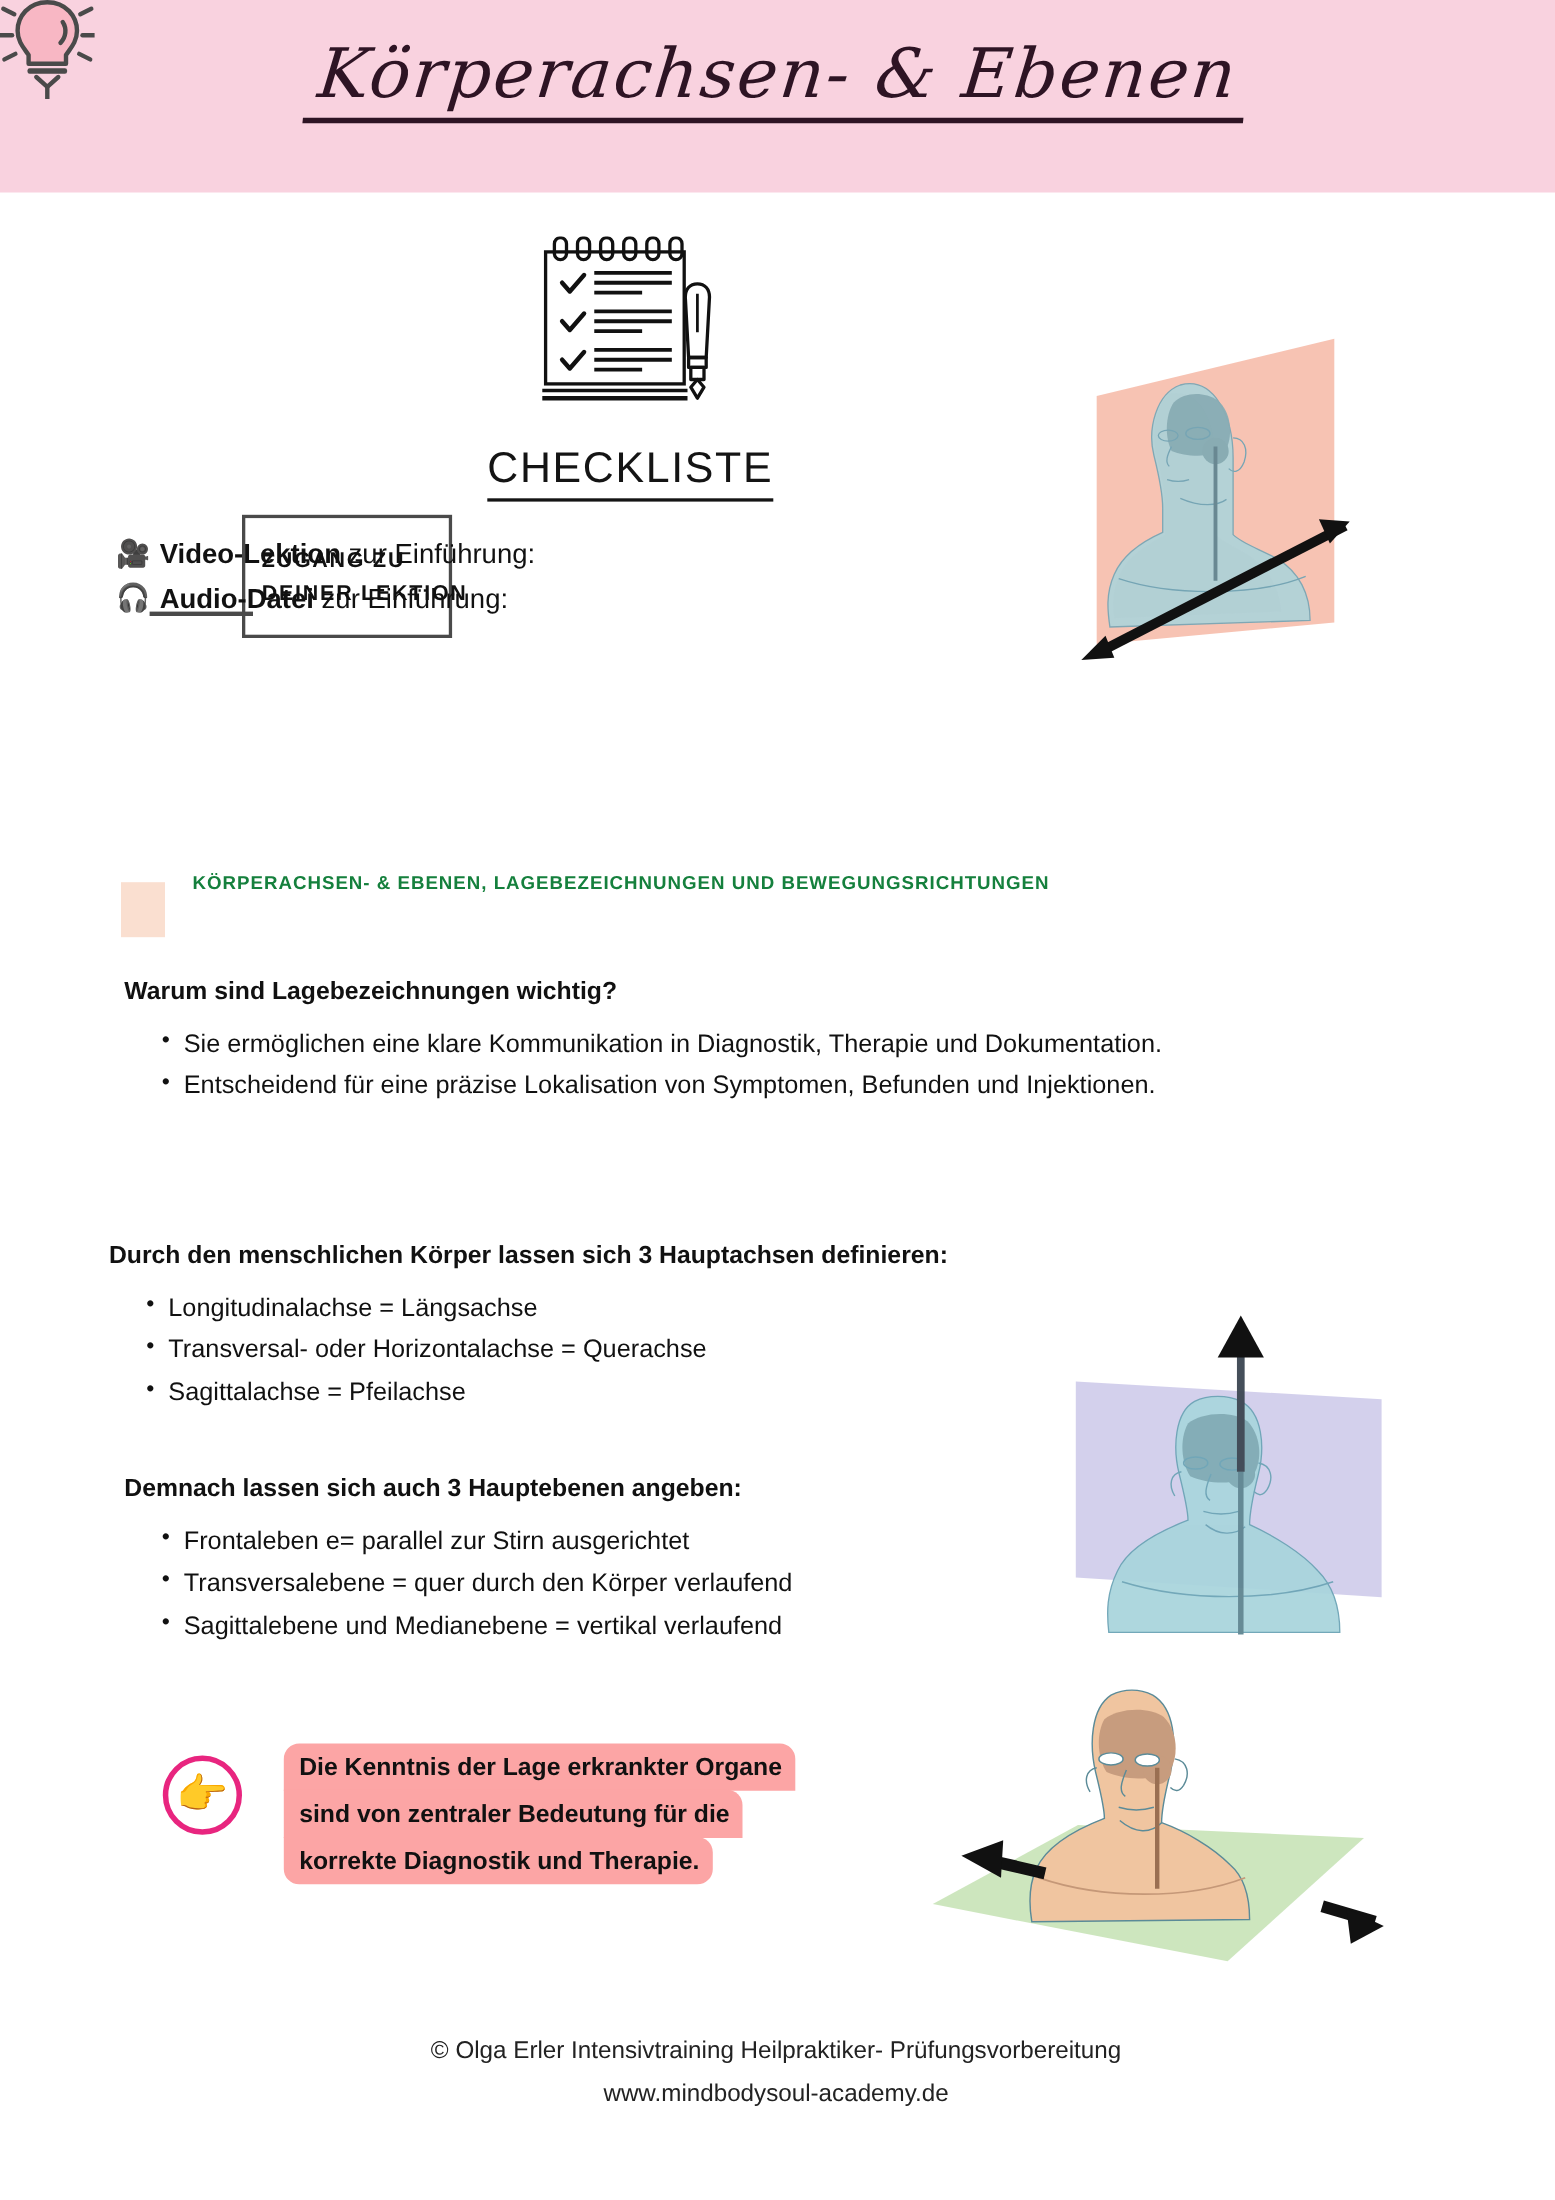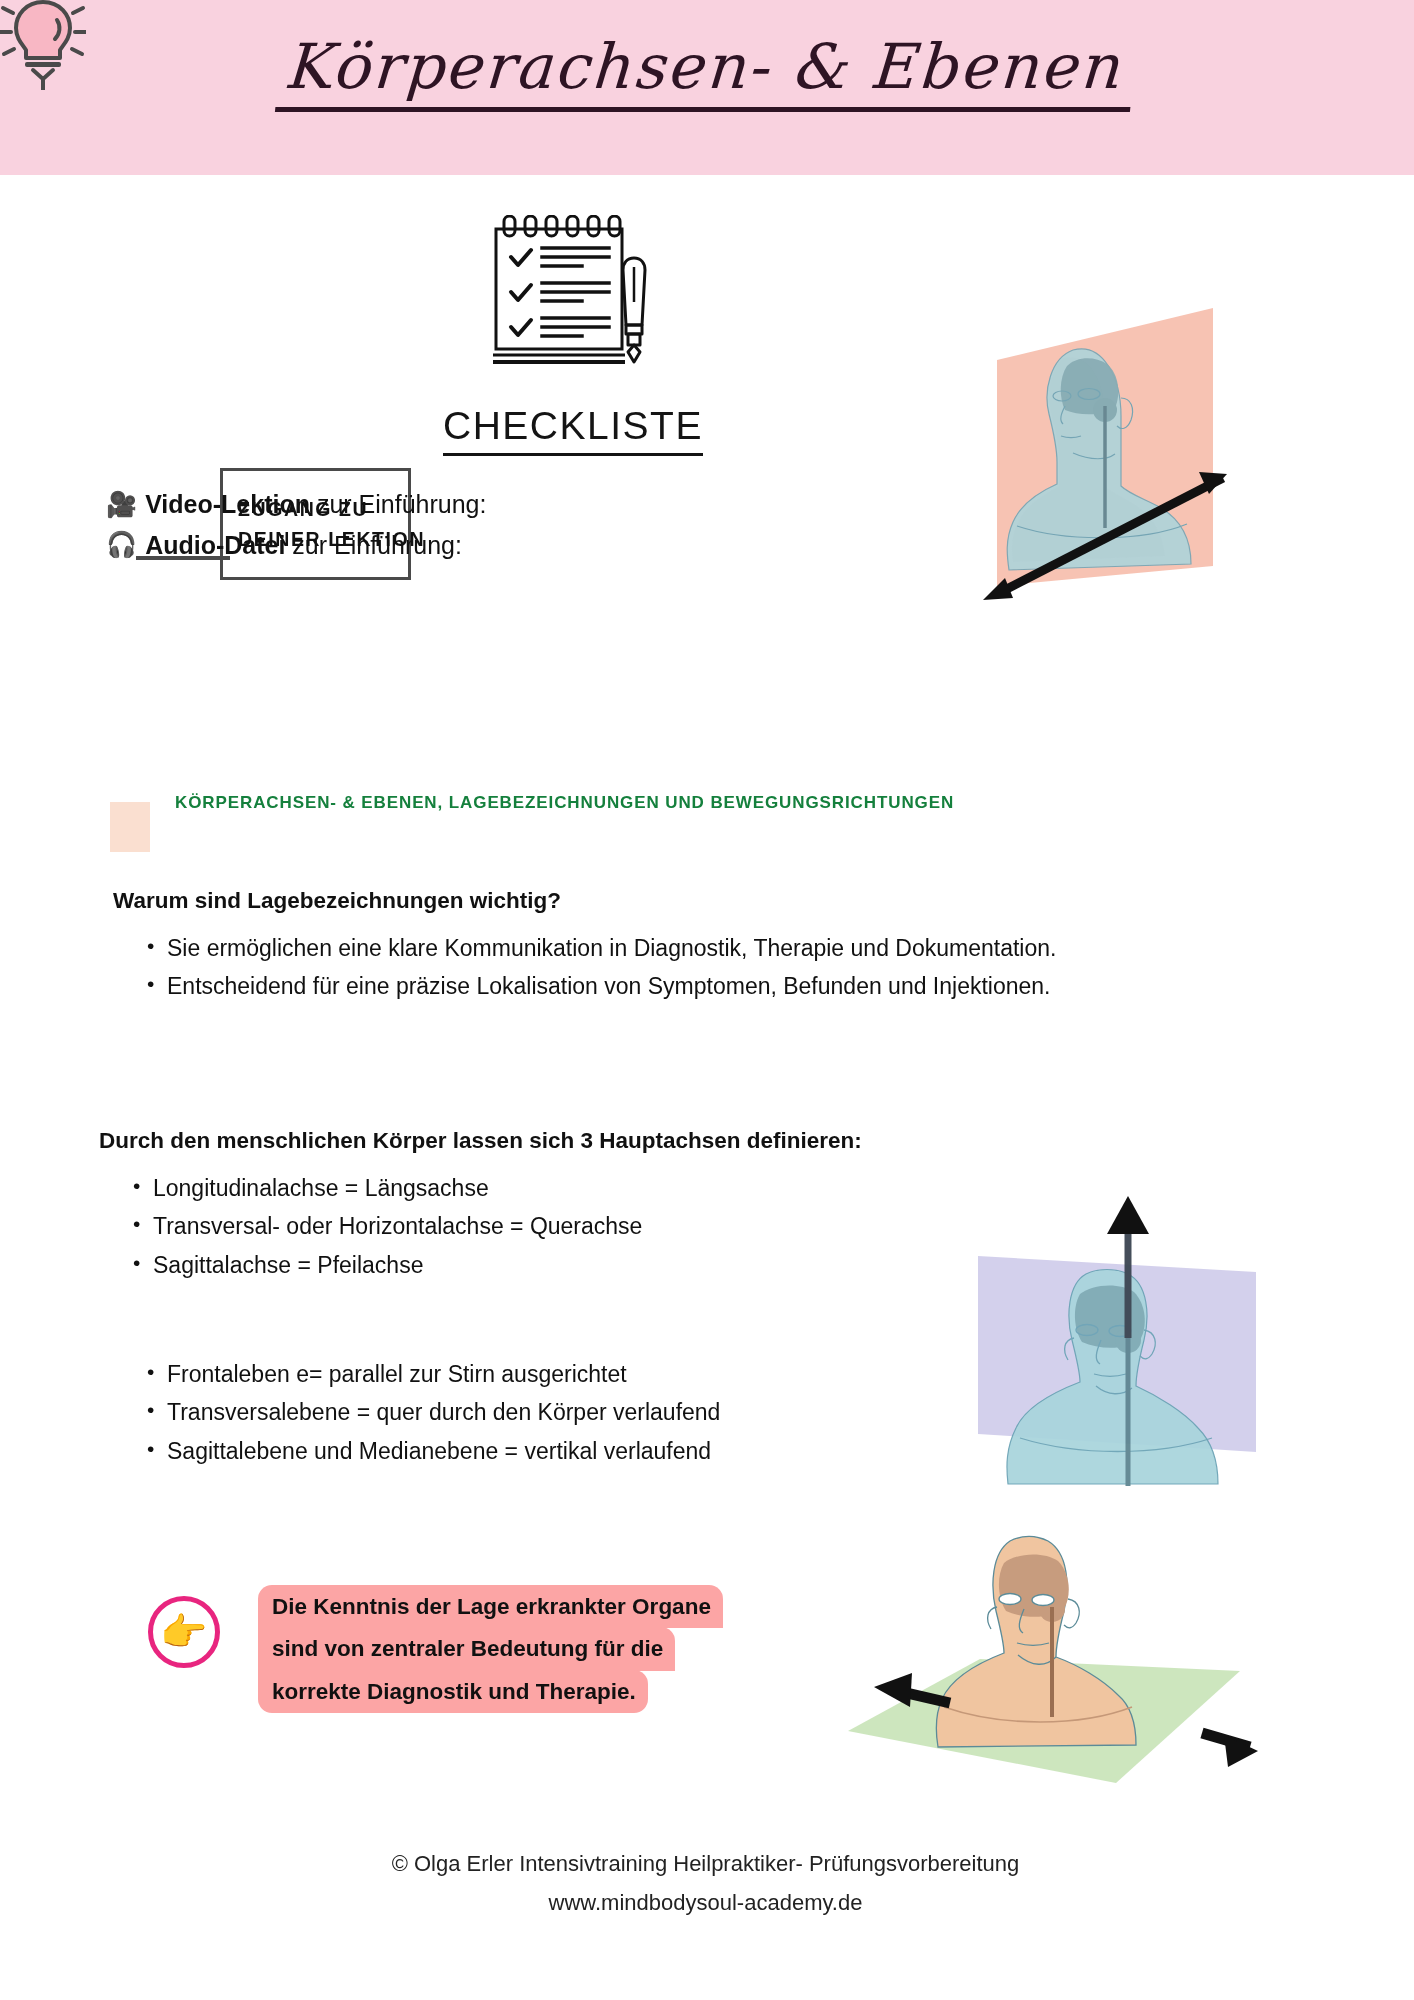--- a/index.html
+++ b/index.html
@@ -317,20 +317,21 @@
   <div class="block" style="left:99px; top:1128px; width:830px;">
     <div class="q-head">Durch den menschlichen Körper lassen sich 3 Hauptachsen definieren:</div>
     <ul class="bullets">
       <li>Longitudinalachse = Längsachse</li>
       <li>Transversal- oder Horizontalachse = Querachse</li>
       <li>Sagittalachse = Pfeilachse</li>
     </ul>
   </div>
 
   <div class="block" style="left:113px; top:1340px; width:830px;">
+    <div class="q-head">Demnach lassen sich auch 3 Hauptebenen angeben:</div>
     <ul class="bullets">
       <li>Frontaleben e= parallel zur Stirn ausgerichtet</li>
       <li>Transversalebene = quer durch den Körper verlaufend</li>
       <li>Sagittalebene und Medianebene = vertikal verlaufend</li>
     </ul>
   </div>
 
   <div class="callout-circle">
     <span>👉</span>
   </div>

